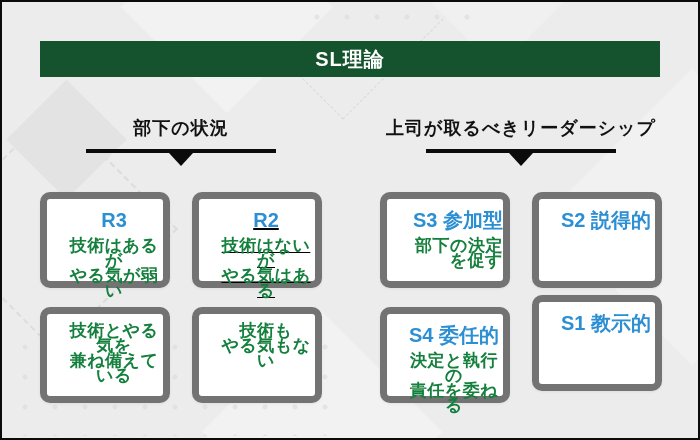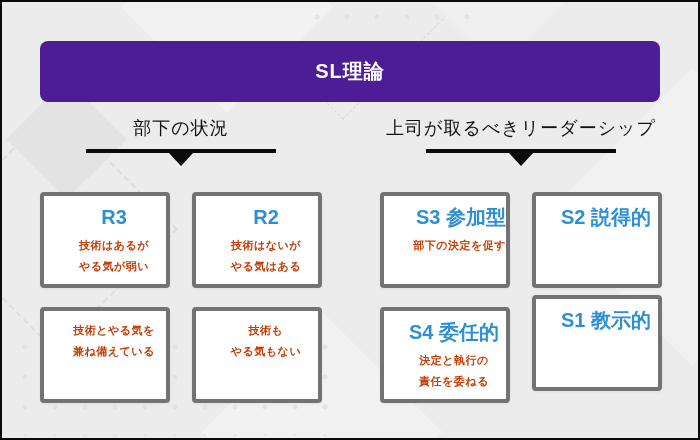--- a/index.html
+++ b/index.html
@@ -29,63 +29,63 @@
     position:absolute;
     background-image:radial-gradient(circle,#dedede 2.5px,transparent 2.6px);
     background-size:30px 30px;
     opacity:.7;
   }
   .bg .dots-top{left:300px;top:0;width:170px;height:42px;}
   .bg .dots-bottom{left:8px;top:330px;width:330px;height:104px;}
   
   .titlebar{
     position:absolute;z-index:2;
-    left:38px;top:39px;width:620px;height:61px;
-    background:#4c1d95;color:#ffffff;
+    left:38px;top:39px;width:620px;height:36px;
+    background:#14532d;color:#ffffff;
     display:flex;align-items:center;justify-content:center;
-    font-size:20px;font-weight:700;letter-spacing:1px;border-radius:8px;
+    font-size:20px;font-weight:700;letter-spacing:1px;
   }
   
   .section-header{position:absolute;z-index:2;top:112px;width:282px;text-align:center;}
   .section-header.left{left:38px;}
   .section-header.right{left:378px;}
   .section-header .label{
-    font-size:18px;font-weight:400;color:#111111;
+    font-size:18px;font-weight:700;color:#111111;
     line-height:28px;letter-spacing:1px;
   }
   .section-header .line{width:190px;height:4px;background:#0b0b0b;margin:7px auto 0;}
   .section-header .tri{
     width:0;height:0;margin:0 auto;
     border-left:12px solid transparent;
     border-right:12px solid transparent;
     border-top:13px solid #0b0b0b;
   }
   
   .card{
     position:absolute;z-index:2;
     width:130px;height:96px;
     box-sizing:border-box;
     background:#ffffff;
-    border:4px solid #737373;
-    border-radius:4px;
+    border:7px solid #737373;
+    border-radius:10px;
     text-align:center;
     padding-top:9px;
     box-shadow:0 1px 3px rgba(0,0,0,0.06);
     padding-left:18px;
   }
   .card .card-title{
     color:#2d8fd3;font-size:20px;font-weight:700;
     line-height:24px;margin-bottom:6px;white-space:nowrap;
   }
   .card .card-body{
-    color:#c2410c;font-size:11px;font-weight:700;
-    line-height:21px;letter-spacing:.5px;white-space:pre-line;
+    color:#15803d;font-size:17px;font-weight:700;
+    line-height:15px;letter-spacing:.5px;white-space:pre-line;
   }
   .pos-r3{left:38px;top:190px;}
-  .pos-r2{left:190px;top:190px;}
+  .pos-r2{left:190px;top:190px;text-decoration:underline;}
   .pos-s3{left:378px;top:190px;text-align:right;}
   .pos-s2{left:530px;top:190px;}
   .pos-r4{left:38px;top:305px;}
   .pos-r1{left:190px;top:305px;}
   .pos-s4{left:378px;top:305px;}
   .pos-s1{left:530px;top:293px;text-align:center;}
 </style>
 </head>
 <body>
 

